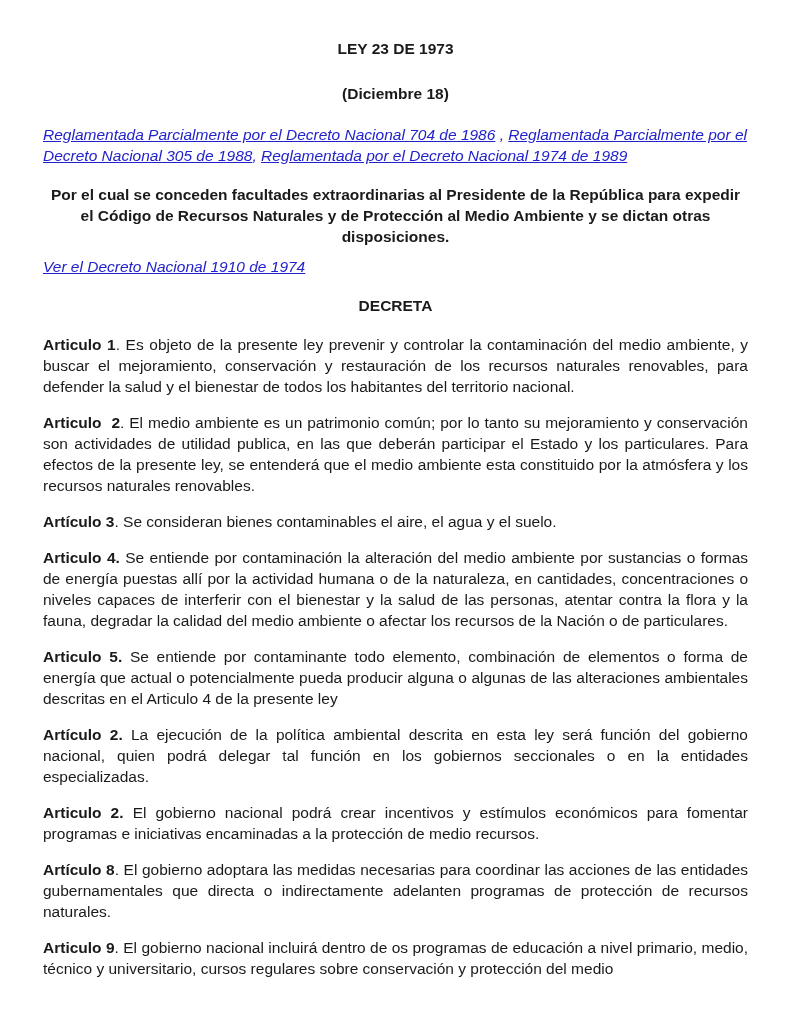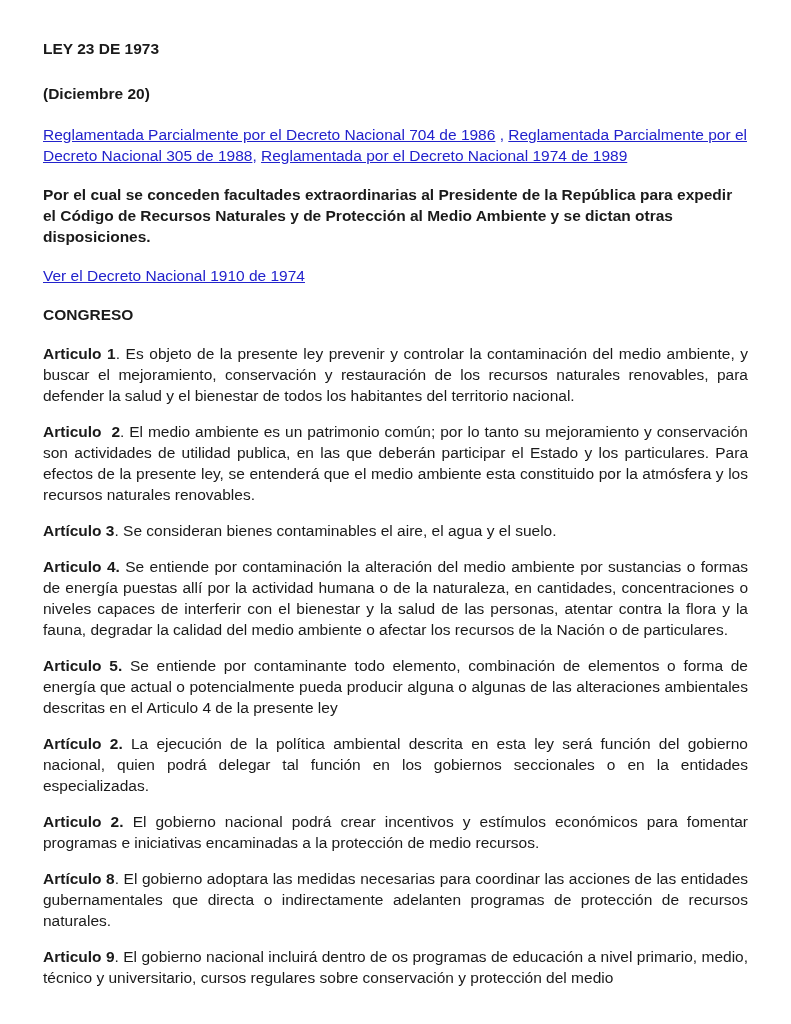--- a/index.html
+++ b/index.html
@@ -19,59 +19,60 @@
     font-size: 15.5px;
     line-height: 21px;
     color: var(--text-color);
     box-sizing: border-box;
   }
   .page {
     padding: 38px 43px 24px 43px;
     box-sizing: border-box;
   }
   p { margin: 0 0 14px 0; }
-  .center { text-align: left; }
+  .center { text-align: center; }
   .bold { font-weight: bold; }
   .title-block { margin-top: 0; margin-bottom: 24px; }
   .date-block { margin-bottom: 20px; }
-  .summary-block { margin-top: 18px; margin-bottom: 18px; }
+  .summary-block { margin-top: 18px; margin-bottom: 9px; }
   .heading-block { margin-top: 18px; margin-bottom: 18px; }
   .links-block { text-align: left; margin-bottom: 16px; }
   .links-block a,
   .link-sep {
     color: var(--link-color);
+    font-style: italic;
   }
   .links-block a {
     text-decoration: underline;
     cursor: pointer;
   }
   .article {
     text-align: justify;
     margin-bottom: 15px;
     margin-top: 10px;
   }
   .article b { font-weight: bold; }
 </style>
 </head>
 <body>
 
 <div class="page">
 
   <p class="center bold title-block">LEY 23 DE 1973</p>
 
-  <p class="center bold date-block">(Diciembre 20)</p>
+  <p class="center bold date-block">(Diciembre 18)</p>
 
   <p class="links-block"><a>Reglamentada Parcialmente por el Decreto Nacional 704 de 1986</a><span class="link-sep"> , </span><a>Reglamentada Parcialmente por el Decreto Nacional 305 de 1988</a><span class="link-sep">, </span><a>Reglamentada por el Decreto Nacional 1974 de 1989</a></p>
 
   <p class="center bold summary-block">Por el cual se conceden facultades extraordinarias al Presidente de la República para expedir el Código de Recursos Naturales y de Protección al Medio Ambiente y se dictan otras disposiciones.</p>
 
 
   <p class="links-block"><a>Ver el Decreto Nacional 1910 de 1974</a></p>
 
-  <p class="center bold heading-block">CONGRESO</p>
+  <p class="center bold heading-block">DECRETA</p>
 
   <p class="article"><b>Articulo 1</b><span>. Es objeto de la presente ley prevenir y controlar la contaminación del medio ambiente, y buscar el mejoramiento, conservación y restauración de los recursos naturales renovables, para defender la salud y el bienestar de todos los habitantes del territorio nacional.</span></p>
 
   <p class="article"><b>Articulo&nbsp; 2</b><span>. El medio ambiente es un patrimonio común; por lo tanto su mejoramiento y conservación son actividades de utilidad publica, en las que deberán participar el Estado y los particulares. Para efectos de la presente ley, se entenderá que el medio ambiente esta constituido por la atmósfera y los recursos naturales renovables.</span></p>
 
   <p class="article"><b>Artículo 3</b><span>. Se consideran bienes contaminables el aire, el agua y el suelo.</span></p>
 
   <p class="article"><b>Articulo 4.</b><span> Se entiende por contaminación la alteración del medio ambiente por sustancias o formas de energía puestas allí por la actividad humana o de la naturaleza, en cantidades, concentraciones o niveles capaces de interferir con el bienestar y la salud de las personas, atentar contra la flora y la fauna, degradar la calidad del medio ambiente o afectar los recursos de la Nación o de particulares.</span></p>
 
   <p class="article"><b>Articulo 5.</b><span> Se entiende por contaminante todo elemento, combinación de elementos o forma de energía que actual o potencialmente pueda producir alguna o algunas de las alteraciones ambientales descritas en el Articulo 4 de la presente ley</span></p>

